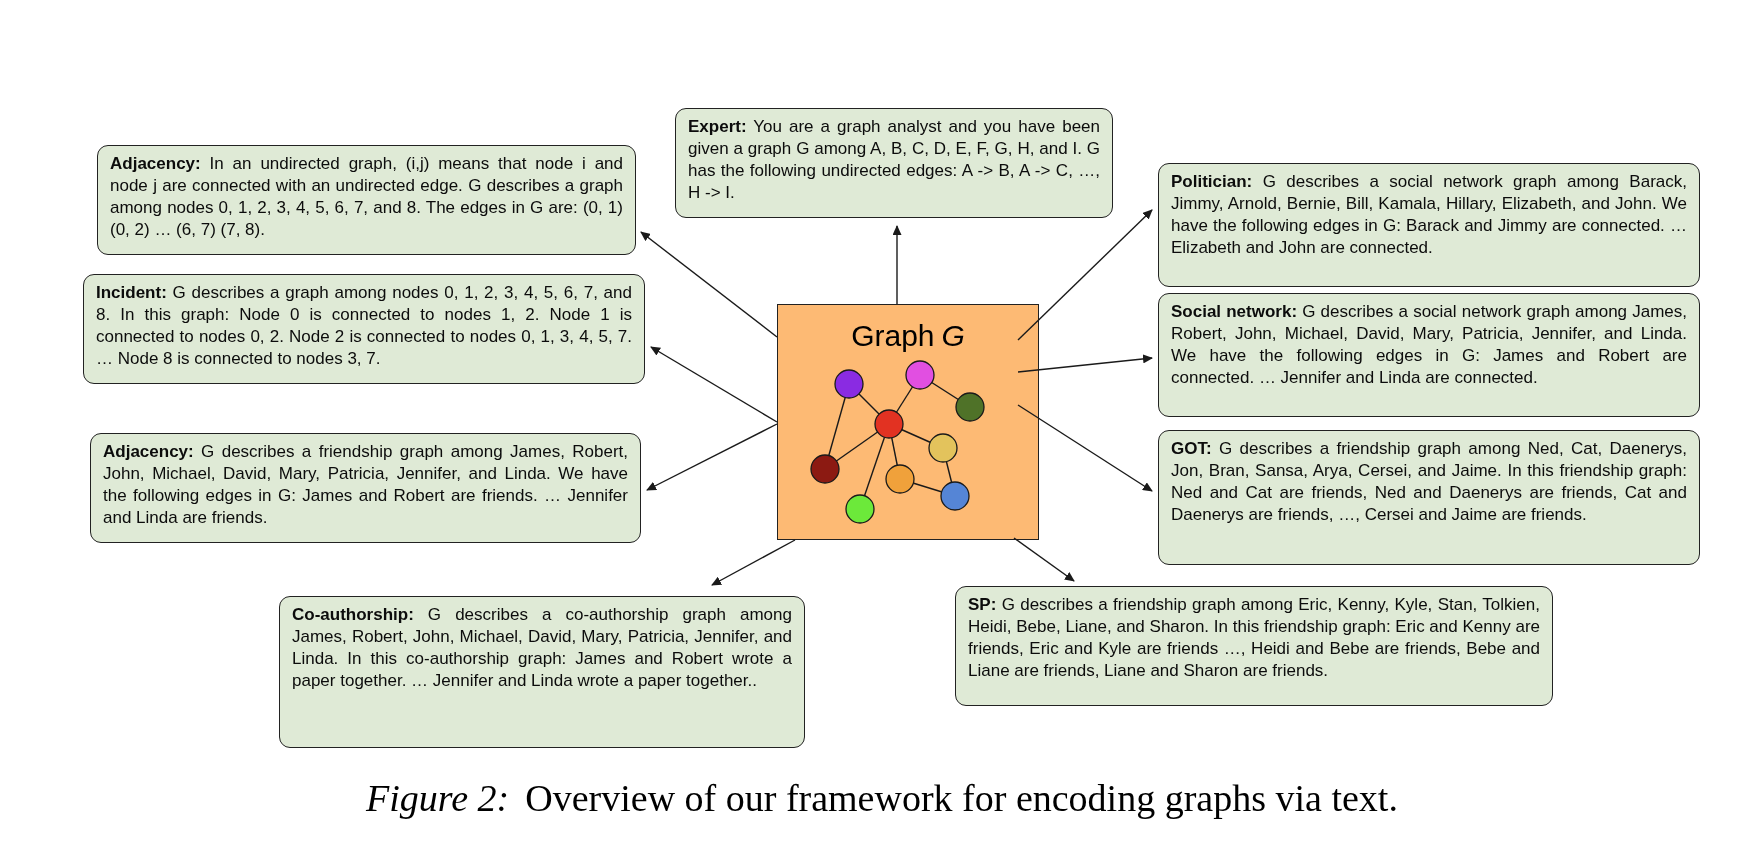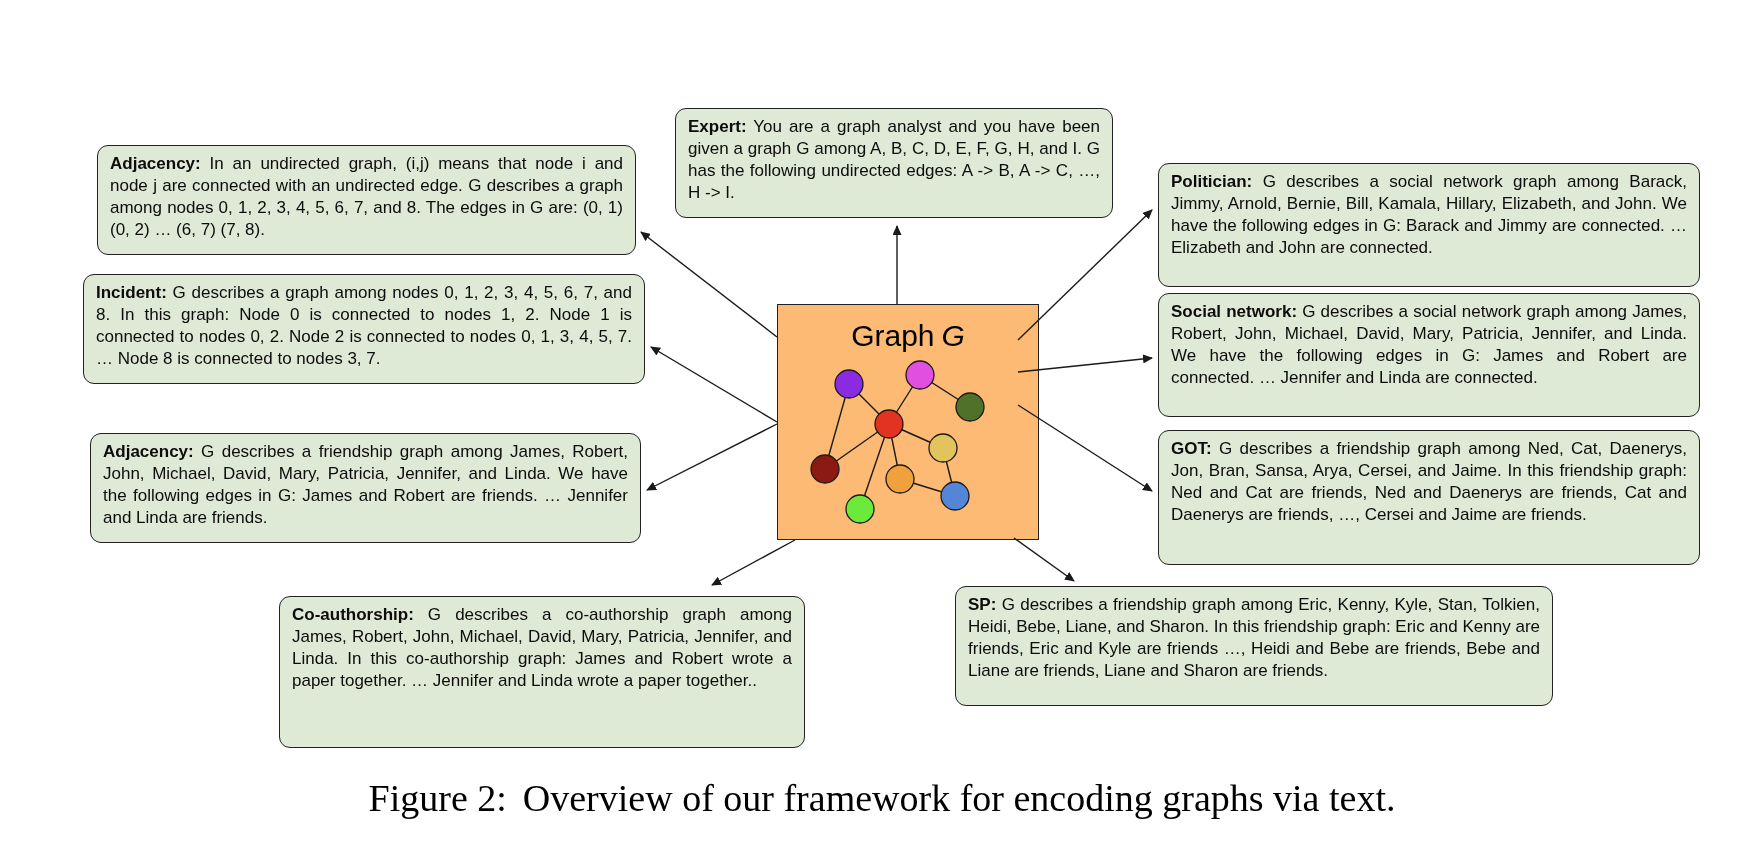--- a/index.html
+++ b/index.html
@@ -56,21 +56,21 @@
   }
   .caption {
     position: absolute;
     left: 0; top: 776px;
     width: 100%;
     text-align: center;
     font-family: "Liberation Serif", serif;
     font-size: 38px;
     color: #000000;
   }
-  .caption .cap-prefix { margin-right: 16px; }
+  .caption .cap-prefix { margin-right: 16px; font-style: italic; }
 </style>
 </head>
 <body>
 
 <div class="canvas">
 
   <div class="tbox" id="box-adjacency">
     <b>Adjacency:</b><span> In an undirected graph, (i,j) means that node i and node j are connected with an undirected edge. G describes a graph among nodes 0, 1, 2, 3, 4, 5, 6, 7, and 8. The edges in G are: (0, 1) (0, 2) … (6, 7) (7, 8).</span>
   </div>
 

